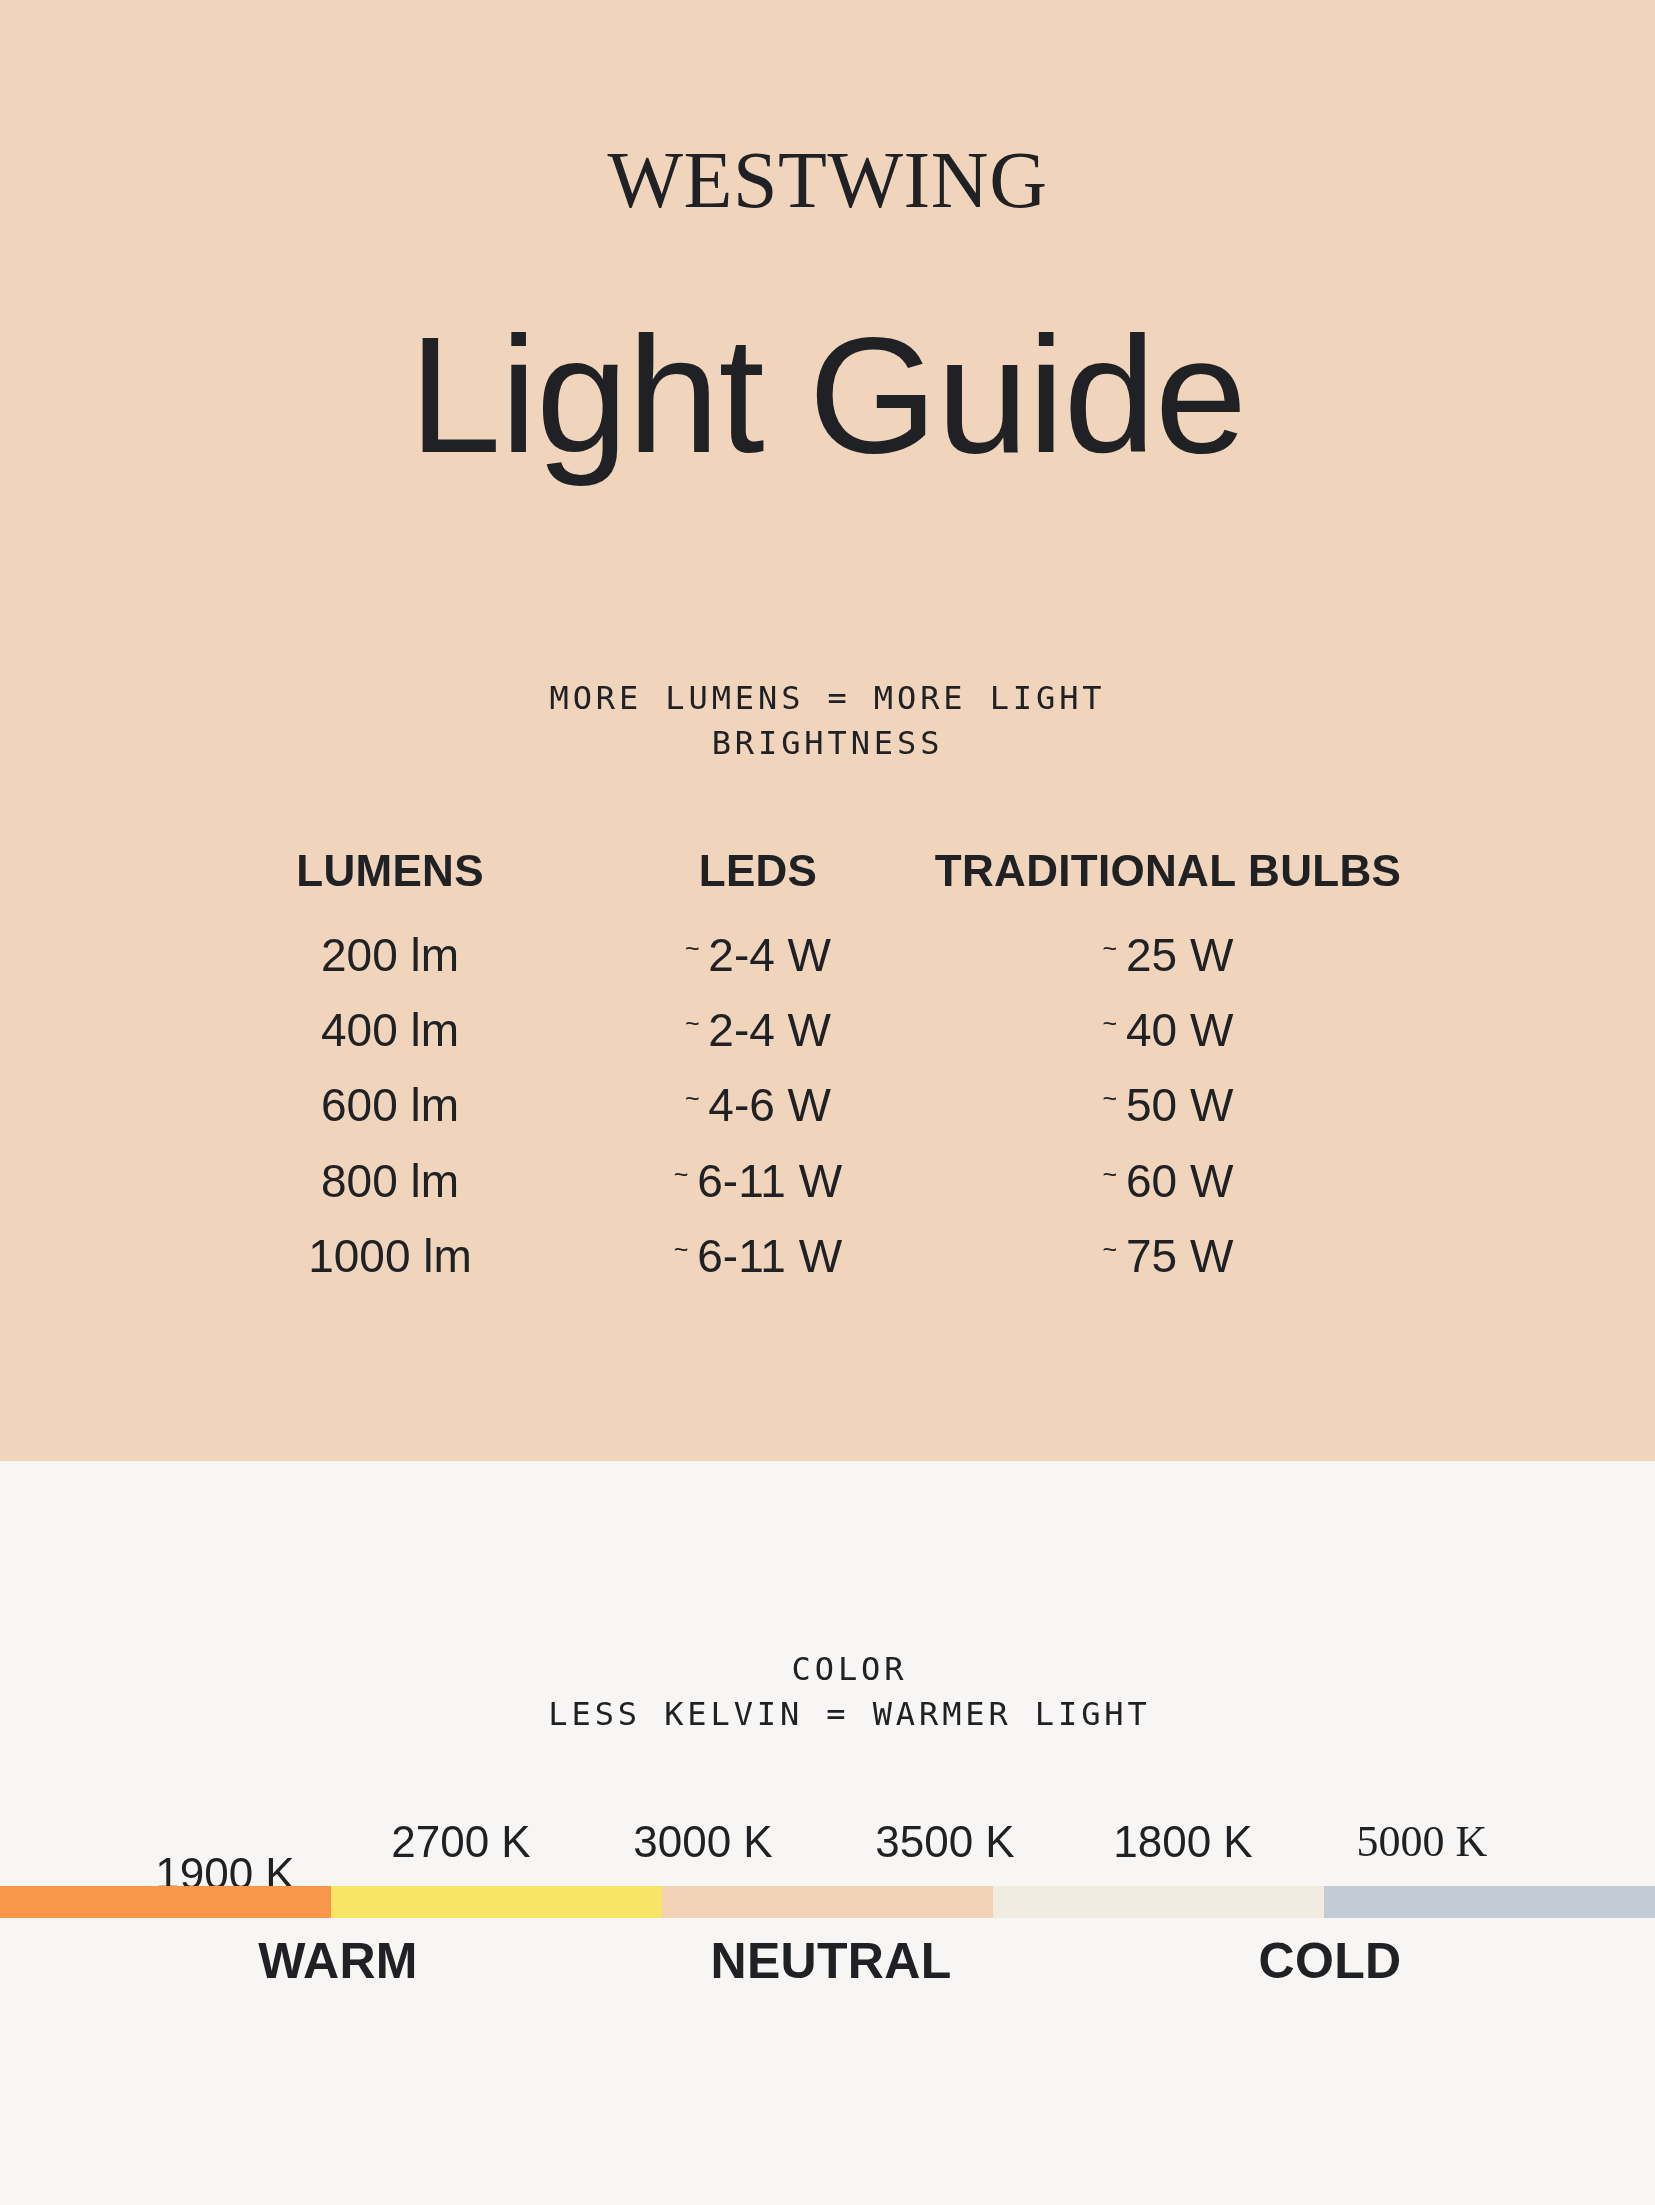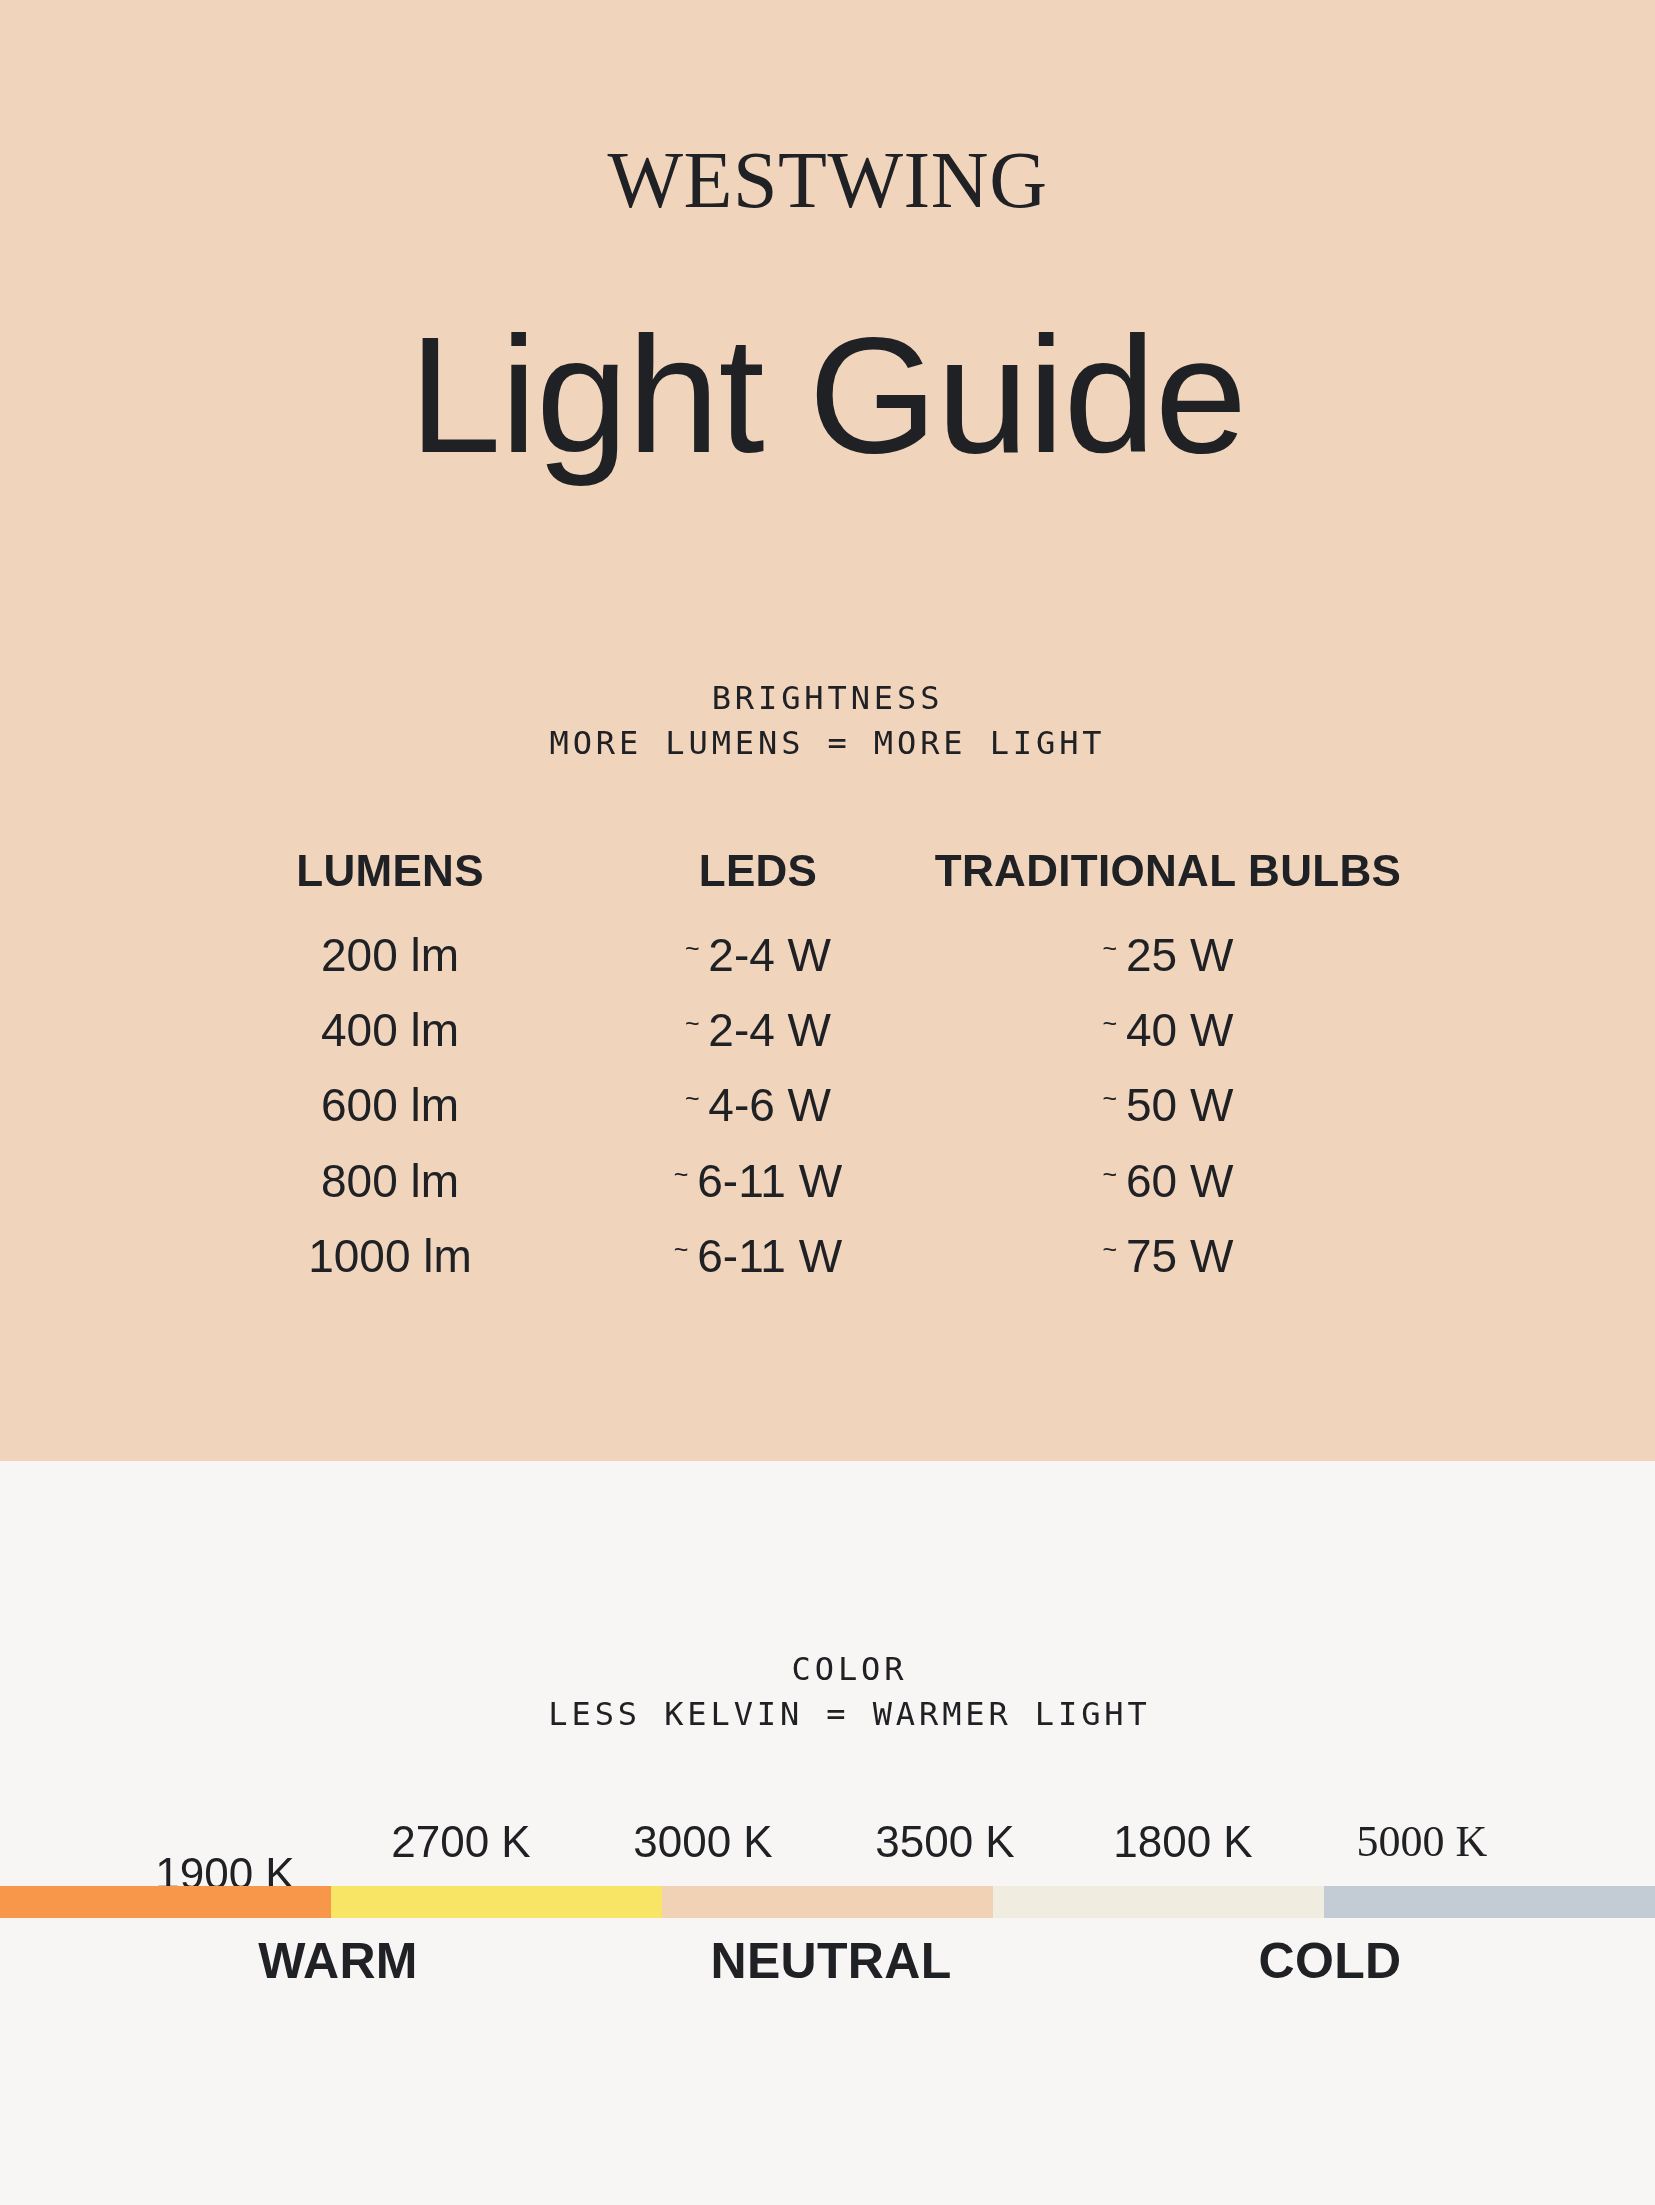--- a/index.html
+++ b/index.html
@@ -131,22 +131,22 @@
 
 <div class="page">
 
   <div class="section-top">
 
     <div class="centered logo">WESTWING</div>
 
     <h1 class="centered title" style="margin:0;">Light Guide</h1>
 
     <div class="centered mono-intro intro-brightness">
+      <div>MORE LUMENS = MORE LIGHT</div>
       <div>BRIGHTNESS</div>
-      <div>MORE LUMENS = MORE LIGHT</div>
     </div>
 
     <div class="row-band table-header">
       <span class="cell col-lumens">LUMENS</span>
       <span class="cell col-leds">LEDS</span>
       <span class="cell col-bulbs">TRADITIONAL BULBS</span>
     </div>
 
     <div class="row-band lum-row" style="top:932px;">
       <span class="cell col-lumens">200 lm</span>

